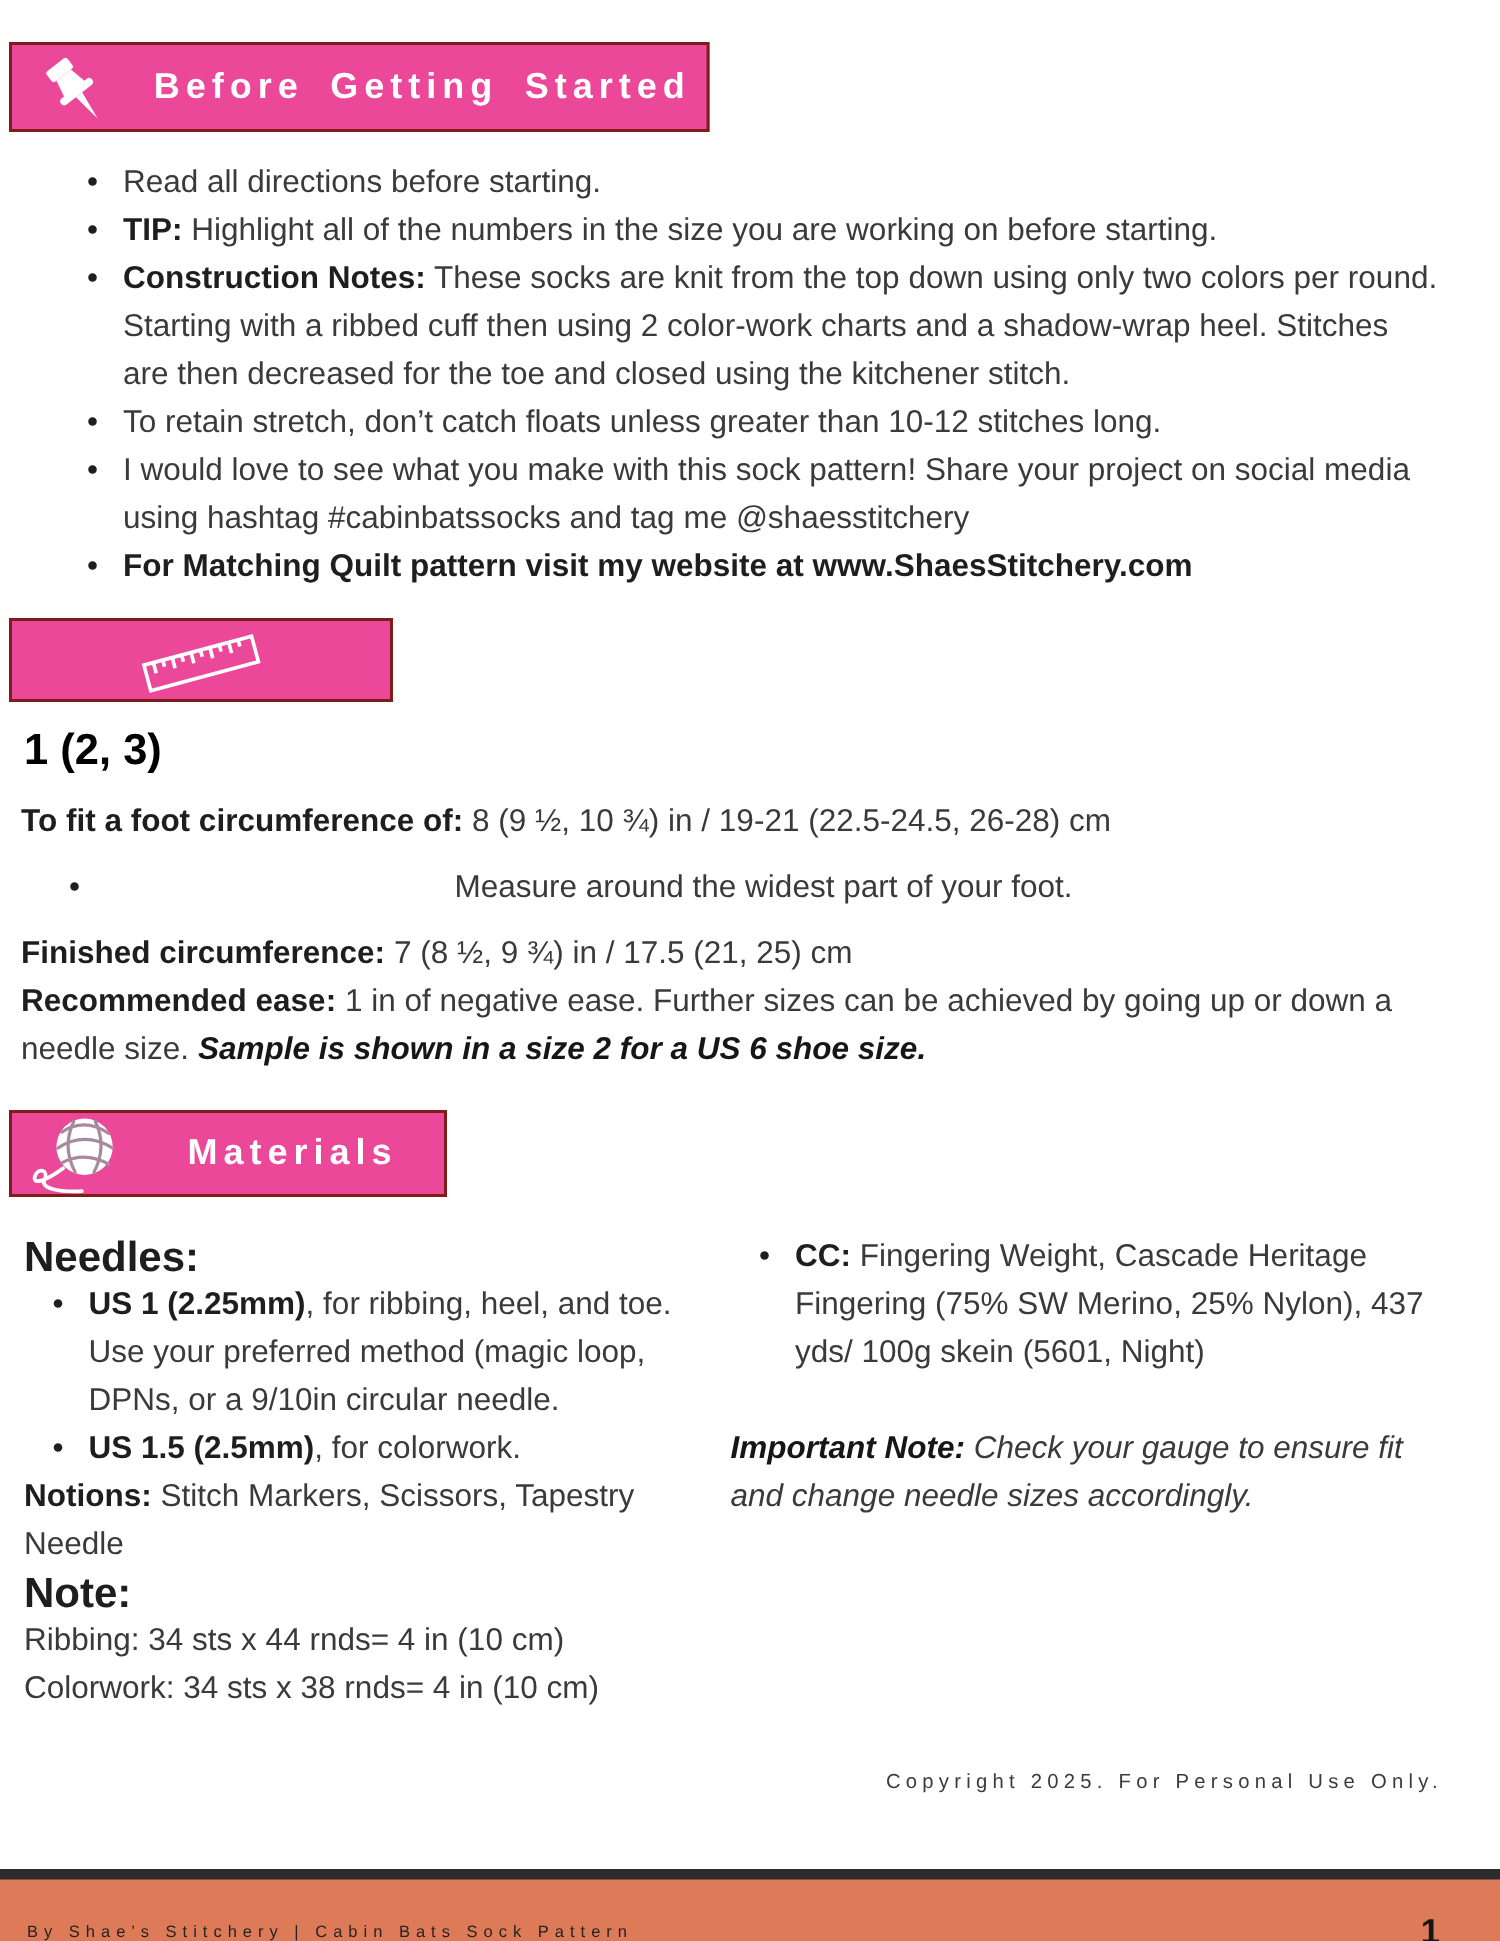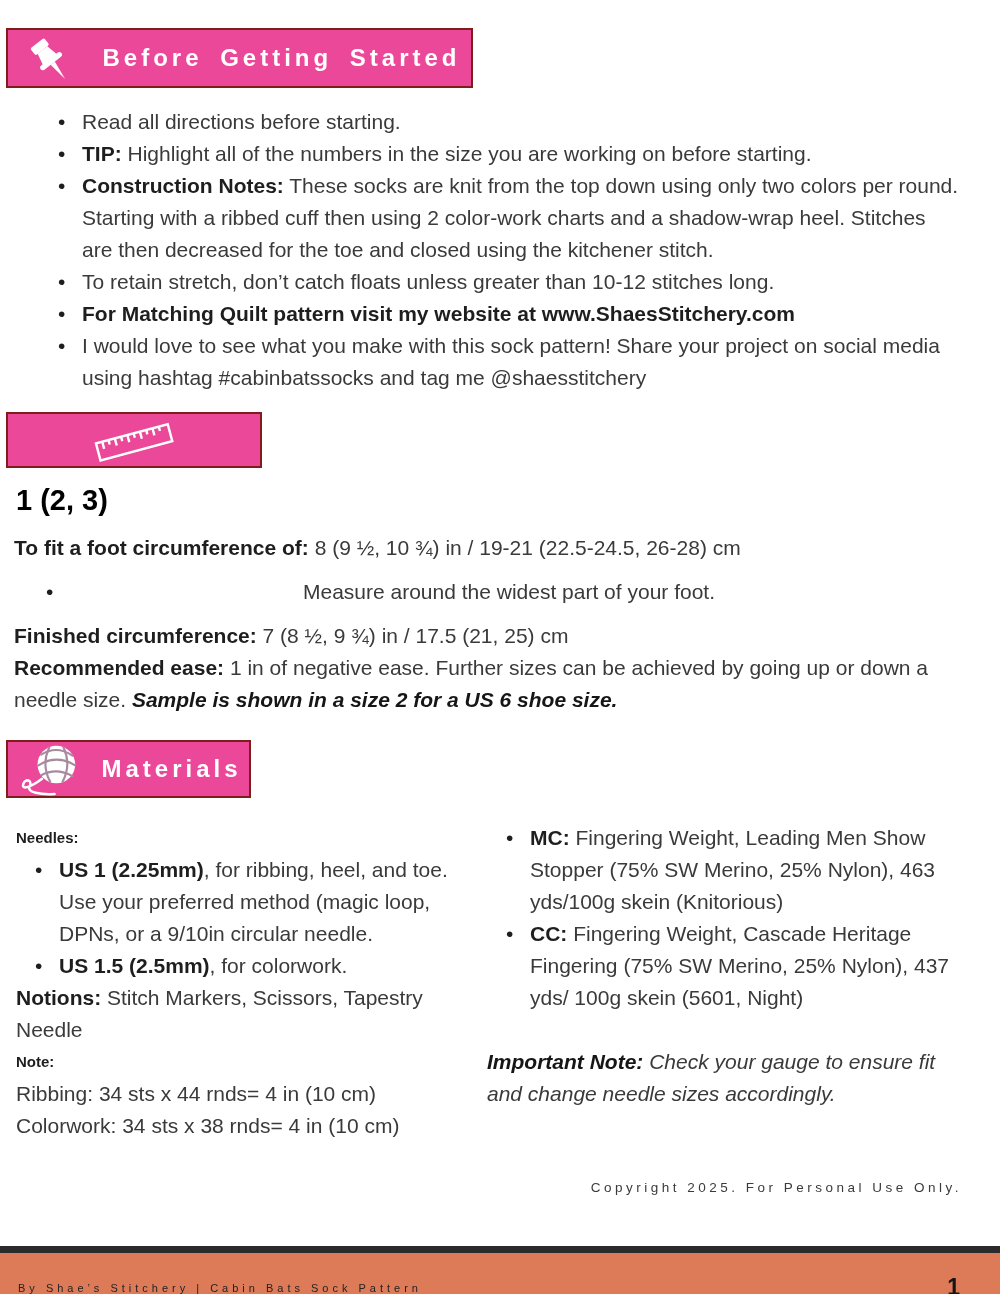--- a/index.html
+++ b/index.html
@@ -23,21 +23,21 @@
   .banner .icon-box { display:flex; align-items:center; justify-content:center; flex:0 0 auto; }
   .banner .banner-title {
     flex:1 1 auto; text-align:center;
     color:#ffffff; font-weight:bold;
     font-size:24px; letter-spacing:4px; word-spacing:7px;
   }
   .banner-before { width:467px; height:60px; margin-top:28px; }
   .banner-before .icon-box { width:84px; }
   .banner-sizing { width:256px; height:56px; margin-top:18px;flex-direction:column; }
   .banner-sizing .icon-box { width:104px; }
-  .banner-materials { width:245px; height:58px; margin-top:24px; }
+  .banner-materials { width:292px; height:58px; margin-top:24px; }
   .banner-materials .icon-box { width:86px; }
 
   
   .bodytext { font-size:21px; line-height:32px; }
   b, strong, .bold { font-weight:bold; color:#1e1e1e; }
 
   ul.bullets { list-style:none; }
   ul.bullets > li { position:relative; }
   ul.bullets > li::before {
     content:"\2022";
@@ -49,21 +49,21 @@
 
   .sizing-block { margin:14px 40px 0 14px; }
   .size-heading { font-size:29px; line-height:36px; font-weight:bold; color:#000000; margin:14px 0 8px 16px; }
   .sizing-block ul.bullets { padding-left:44px; margin:12px;text-align:center; }
   .ease-em { font-weight:bold; font-style:italic; color:#161616; }
 
   
   .columns { display:flex; margin:24px 25px 0 16px; }
   .col-left { width:466px; flex:0 0 auto; }
   .col-right { flex:1 1 auto; padding-left:5px; }
-  .col-heading { font-weight:bold; color:#1e1e1e; font-size:15px; line-height:32px; }
+  .col-heading { font-weight:bold; color:#1e1e1e; font-size:28px; line-height:32px; }
   .columns ul.bullets { padding-left:43px; }
   .note-para { margin-top:32px; font-style:italic; }
   .note-para .note-label { font-weight:bold; font-style:italic; color:#161616; }
 
   
   .copyright {
     position:absolute; right:38px; top:1152px;
     font-size:13.5px; letter-spacing:3.5px; color:#3b3b3b;
   }
   .footer-bar {
@@ -101,22 +101,22 @@
       </svg>
     </span>
     <span class="banner-title">Before Getting Started</span>
   </div>
 
   <ul class="bullets bodytext before-bullets">
     <li><span class="bold"></span><span>Read all directions before starting.</span></li>
     <li><span class="bold">TIP:</span><span> Highlight all of the numbers in the size you are working on before starting.</span></li>
     <li><span class="bold">Construction Notes:</span><span> These socks are knit from the top down using only two colors per round. Starting with a ribbed cuff then using 2 color-work charts and a shadow-wrap heel. Stitches are then decreased for the toe and closed using the kitchener stitch.</span></li>
     <li><span class="bold"></span><span>To retain stretch, don’t catch floats unless greater than 10-12 stitches long.</span></li>
+    <li><span class="bold"></span><span>I would love to see what you make with this sock pattern! Share your project on social media using hashtag #cabinbatssocks and tag me @shaesstitchery</span></li>
     <li><span class="bold">For Matching Quilt pattern visit my website at www.ShaesStitchery.com</span><span></span></li>
-    <li><span class="bold"></span><span>I would love to see what you make with this sock pattern! Share your project on social media using hashtag #cabinbatssocks and tag me @shaesstitchery</span></li>
   </ul>
 
   <div class="banner banner-sizing">
     <span class="icon-box">
       <svg class="icon-svg" width="92" height="52" viewBox="0 0 96 56">
         <g transform="rotate(-15 48 30)" stroke="#ffffff" fill="none" stroke-width="2.6">
           <rect x="8" y="21" width="80" height="19"></rect>
           <path d="M15 21 v8 M22 21 v5 M29 21 v8 M36 21 v5 M43 21 v8 M50 21 v5 M57 21 v8 M64 21 v5 M71 21 v8 M78 21 v5"></path>
         </g>
       </svg>
@@ -159,21 +159,20 @@
         <li><span class="bold">US 1 (2.25mm)</span><span>, for ribbing, heel, and toe. Use your preferred method (magic loop, DPNs, or a 9/10in circular needle.</span></li>
         <li><span class="bold">US 1.5 (2.5mm)</span><span>, for colorwork.</span></li>
       </ul>
       <p><span class="bold">Notions:</span><span> Stitch Markers, Scissors, Tapestry Needle</span></p>
       <div class="col-heading">Note:</div>
       <p>Ribbing: 34 sts x 44 rnds= 4 in (10 cm)</p>
       <p>Colorwork: 34 sts x 38 rnds= 4 in (10 cm)</p>
     </div>
     <div class="col-right">
       <ul class="bullets">
-        <li><span class="bold">MC:</span><span> Fingering Weight, Leading Men Show Stopper (75% SW Merino, 25% Nylon), 463 yds/100g skein (Knitorious)</span></li>
         <li><span class="bold">CC:</span><span> Fingering Weight, Cascade Heritage Fingering (75% SW Merino, 25% Nylon), 437 yds/ 100g skein (5601, Night)</span></li>
       </ul>
       <p class="note-para"><span class="note-label">Important Note:</span><span>  Check your gauge to ensure fit and change needle sizes accordingly.</span></p>
     </div>
   </div>
 
   <div class="copyright">Copyright 2025. For Personal Use Only.</div>
 
   <div class="footer-bar">
     <span class="footer-credit">By Shae’s Stitchery | Cabin Bats Sock Pattern</span>

